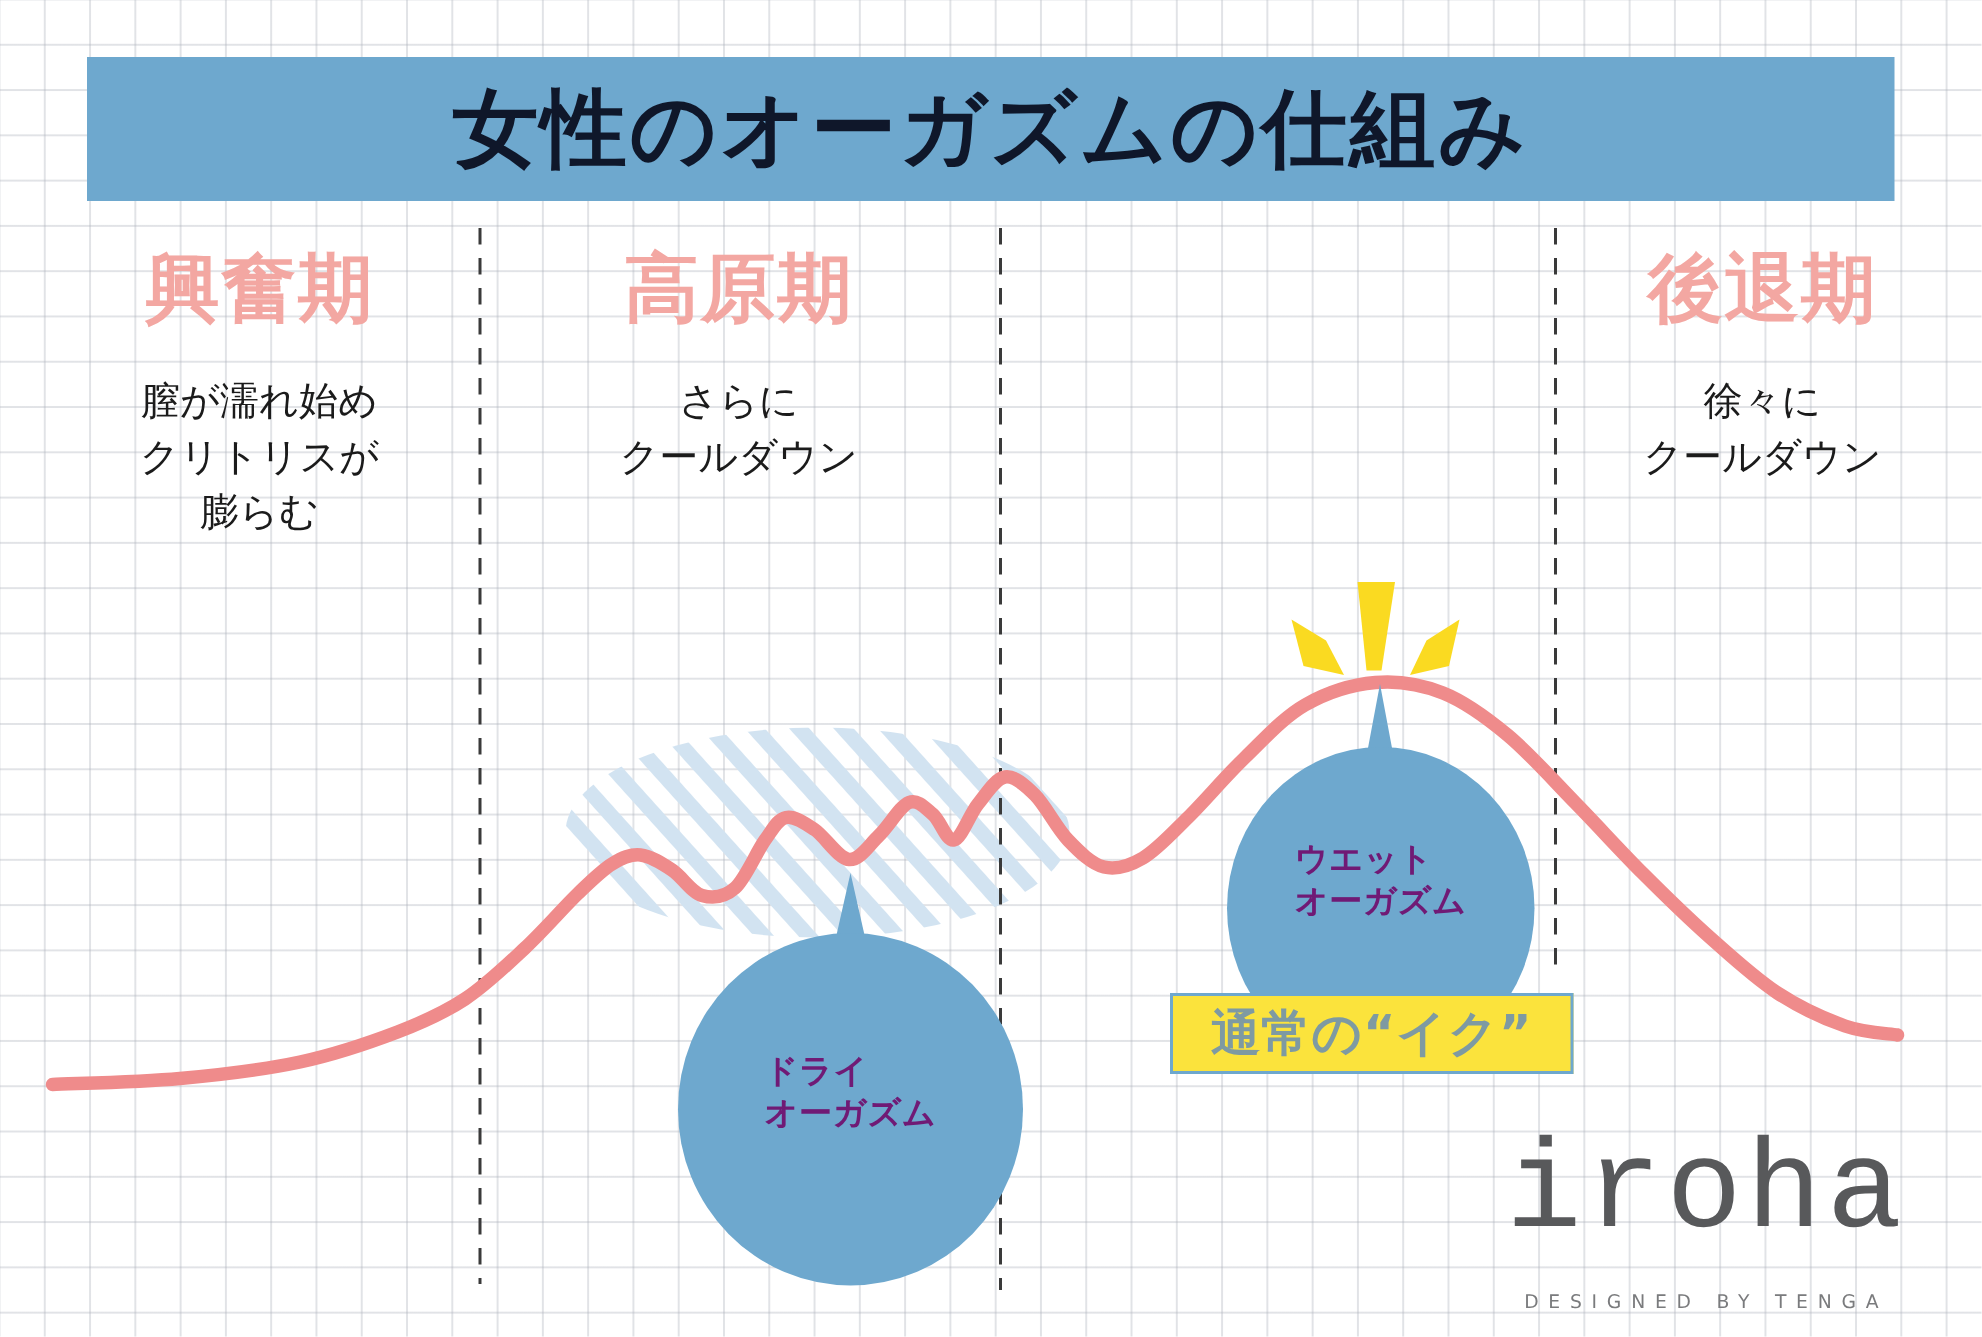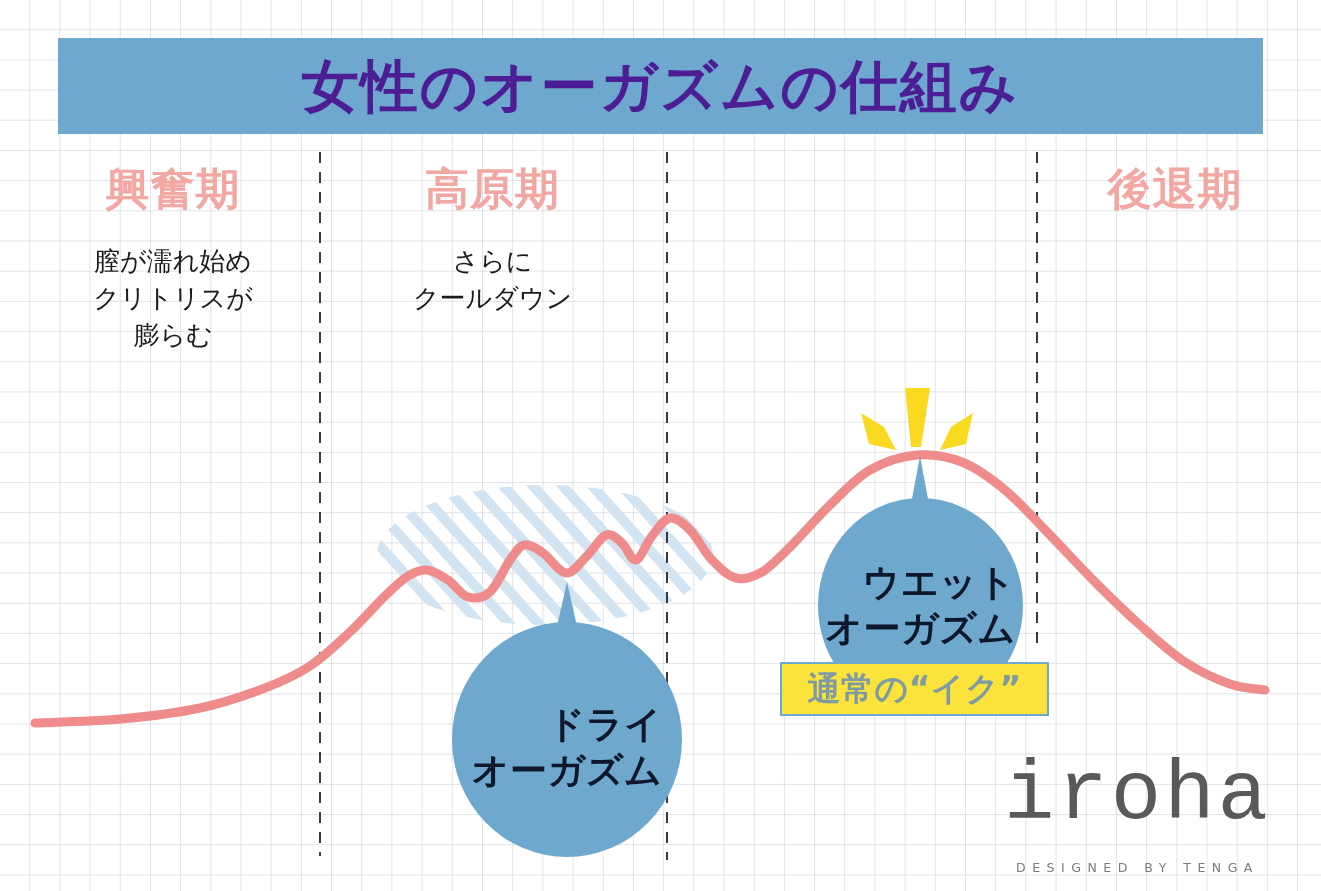--- a/index.html
+++ b/index.html
@@ -19,33 +19,33 @@
     background-size:30.2px 30.2px;
     background-position:-1px -1px;
   }
   
   #title-banner{
     position:absolute;left:58px;top:38px;width:1205px;height:96px;
     background:#6ea8ce;
     display:flex;align-items:center;justify-content:center;
   }
   #title-text{
-    color:#4c1d95;
+    color:#0f172a;
     font-size:57px;
     font-weight:bold;
     letter-spacing:2px;
     line-height:1;
     white-space:nowrap;
     user-select:none;
   }
   
   .phase{position:absolute;text-align:center;}
   .phase-title{
     color:#f3a7a2;
-    font-size:44px;
+    font-size:50px;
     font-weight:bold;
     line-height:1.1;
     letter-spacing:1px;
     white-space:nowrap;
   }
   .phase-desc{
     color:#1b1b1b;
     font-size:26px;
     line-height:1.42;
     margin-top:30px;
@@ -60,35 +60,35 @@
   #chart-layer{position:absolute;left:0;top:0;width:1321px;height:891px;}
 
   
   .bubble{position:absolute;}
   .bubble-body{
     position:absolute;left:0;top:0;
     background:#6ea8ce;border-radius:50%;
     display:flex;flex-direction:column;align-items:center;justify-content:flex-start;
   }
   .bubble-label{
-    color:#0f172a;font-size:37px;font-weight:bold;line-height:1.25;
-    text-align:right;white-space:pre-line;letter-spacing:.5px;
+    color:#701a75;font-size:22px;font-weight:bold;line-height:1.25;
+    text-align:left;white-space:pre-line;letter-spacing:.5px;
   }
   .bubble-tail{position:absolute;width:0;height:0;}
   .bubble-banner{
     position:absolute;
     background:#fbe33c;
     border:2px solid #6ea8ce;
     color:#7e9aa2;
     font-size:33px;font-weight:bold;
     display:flex;align-items:center;justify-content:center;
     letter-spacing:.5px;white-space:nowrap;
   }
   
-  #bubble-dry{left:452px;top:622px;width:230px;height:235px;}
+  #bubble-dry{left:452px;top:622px;width:230px;height:235px;font-family:Liberation Mono, monospace;}
   #bubble-dry .bubble-body{width:230px;height:235px;padding-top:80px;box-sizing:border-box;}
   #bubble-dry .bubble-tail{
     left:101px;top:-40px;
     border-left:14px solid transparent;border-right:14px solid transparent;
     border-bottom:62px solid #6ea8ce;
   }
   
   #bubble-wet{left:818px;top:498px;width:205px;height:215px;}
   #bubble-wet .bubble-body{width:205px;height:215px;padding-top:62px;box-sizing:border-box;}
   #bubble-wet .bubble-tail{
@@ -157,20 +157,22 @@
     <div class="phase-title">高原期</div>
     <div class="phase-desc">さらに
 クールダウン</div>
   </div>
 
   <div class="phase" id="phase-2">
   </div>
 
   <div class="phase" id="phase-3">
     <div class="phase-title">後退期</div>
+    <div class="phase-desc">徐々に
+クールダウン</div>
   </div>
 
   <div class="bubble" id="bubble-dry">
     <div class="bubble-tail"></div>
     <div class="bubble-body">
       <div class="bubble-label">ドライ
 オーガズム</div>
     </div>
   </div>
 

